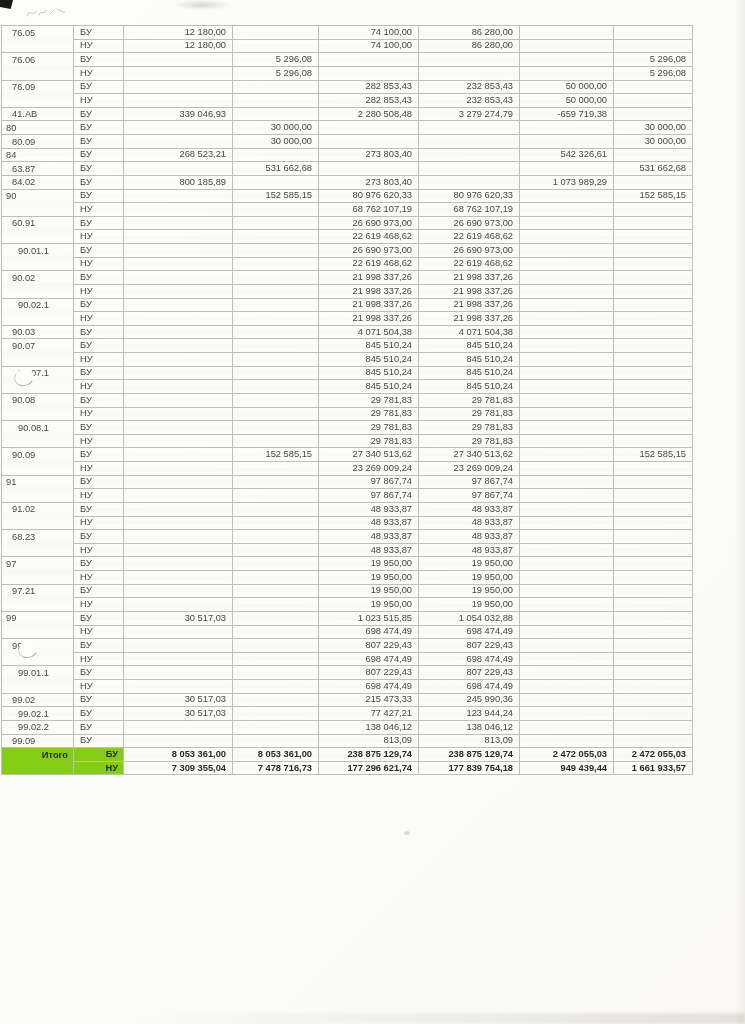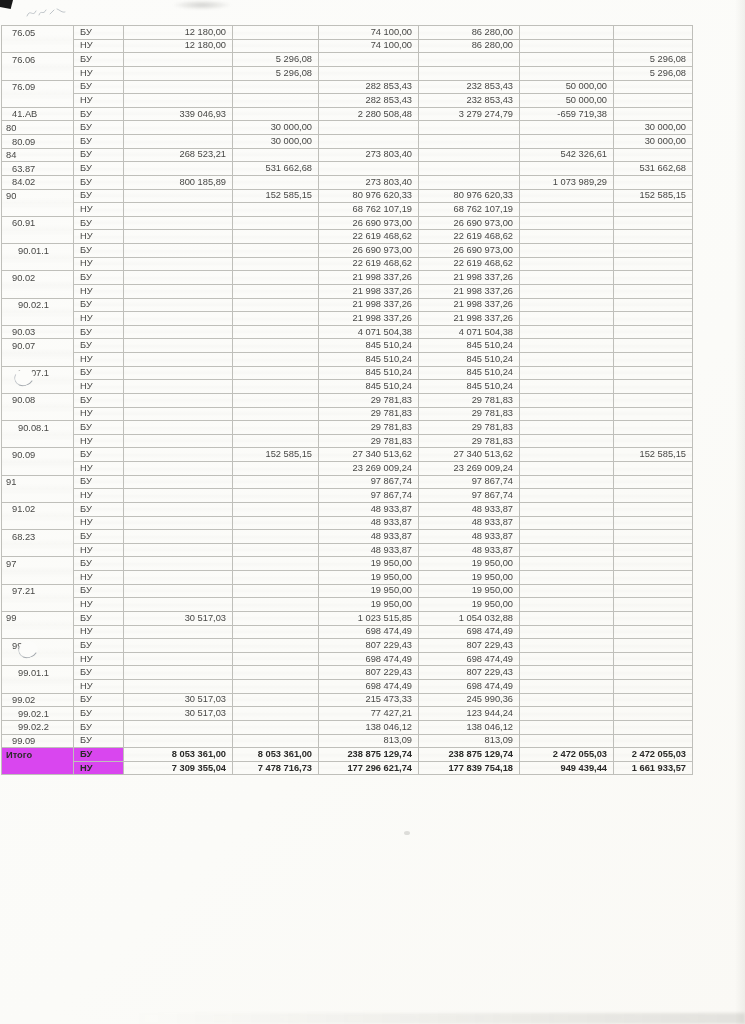--- a/index.html
+++ b/index.html
@@ -23,21 +23,21 @@
   }
   #ledger td.acc{vertical-align:top;padding-top:1.5px;position:relative;}
   #ledger td.lvl0{padding-left:4px;margin-top:44px;}
   #ledger td.lvl1{padding-left:10px;}
   #ledger td.lvl2{padding-left:16px;}
   #ledger td.mode{text-align:left;padding-left:6px;margin-left:20px;}
   #ledger td.num{text-align:right;padding-right:6px;}
   #ledger tr.total td{
     font-weight:bold;color:#2a2a28;border-top:1.5px solid #8c8c88;
   }
-  #ledger tr.total td.acc, #ledger tr.total td.mode{background:#d946ef;}
+  #ledger tr.total td.acc, #ledger tr.total td.mode{background:#84cc16;text-align:right;}
   
   .blob{
     position:absolute;top:2px;width:18px;height:15px;
     background:#fcfcfa;border-radius:50%;
     border:1px solid transparent;
     border-bottom-color:#a6abb0;border-left-color:#c2c6ca;
     transform:rotate(-18deg);
   }
   
   .corner-mark{

